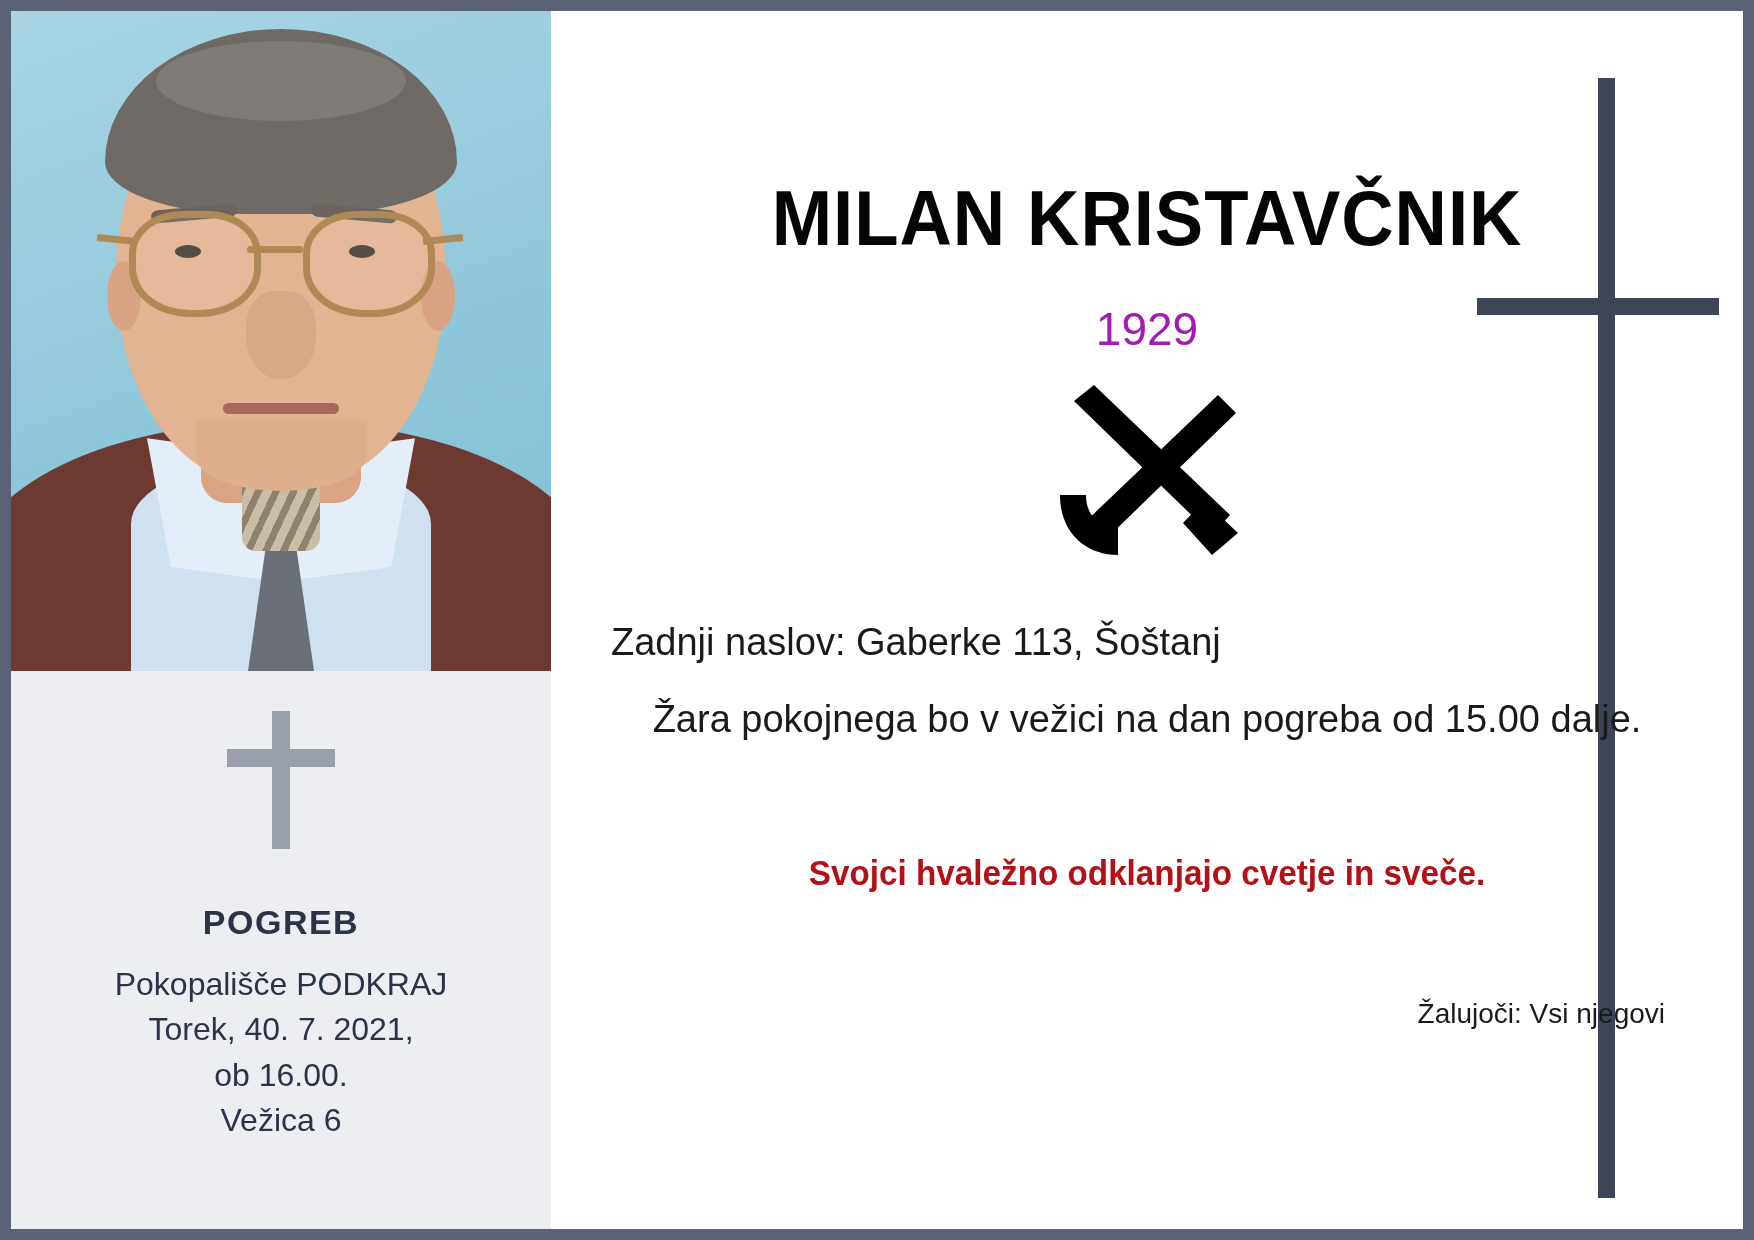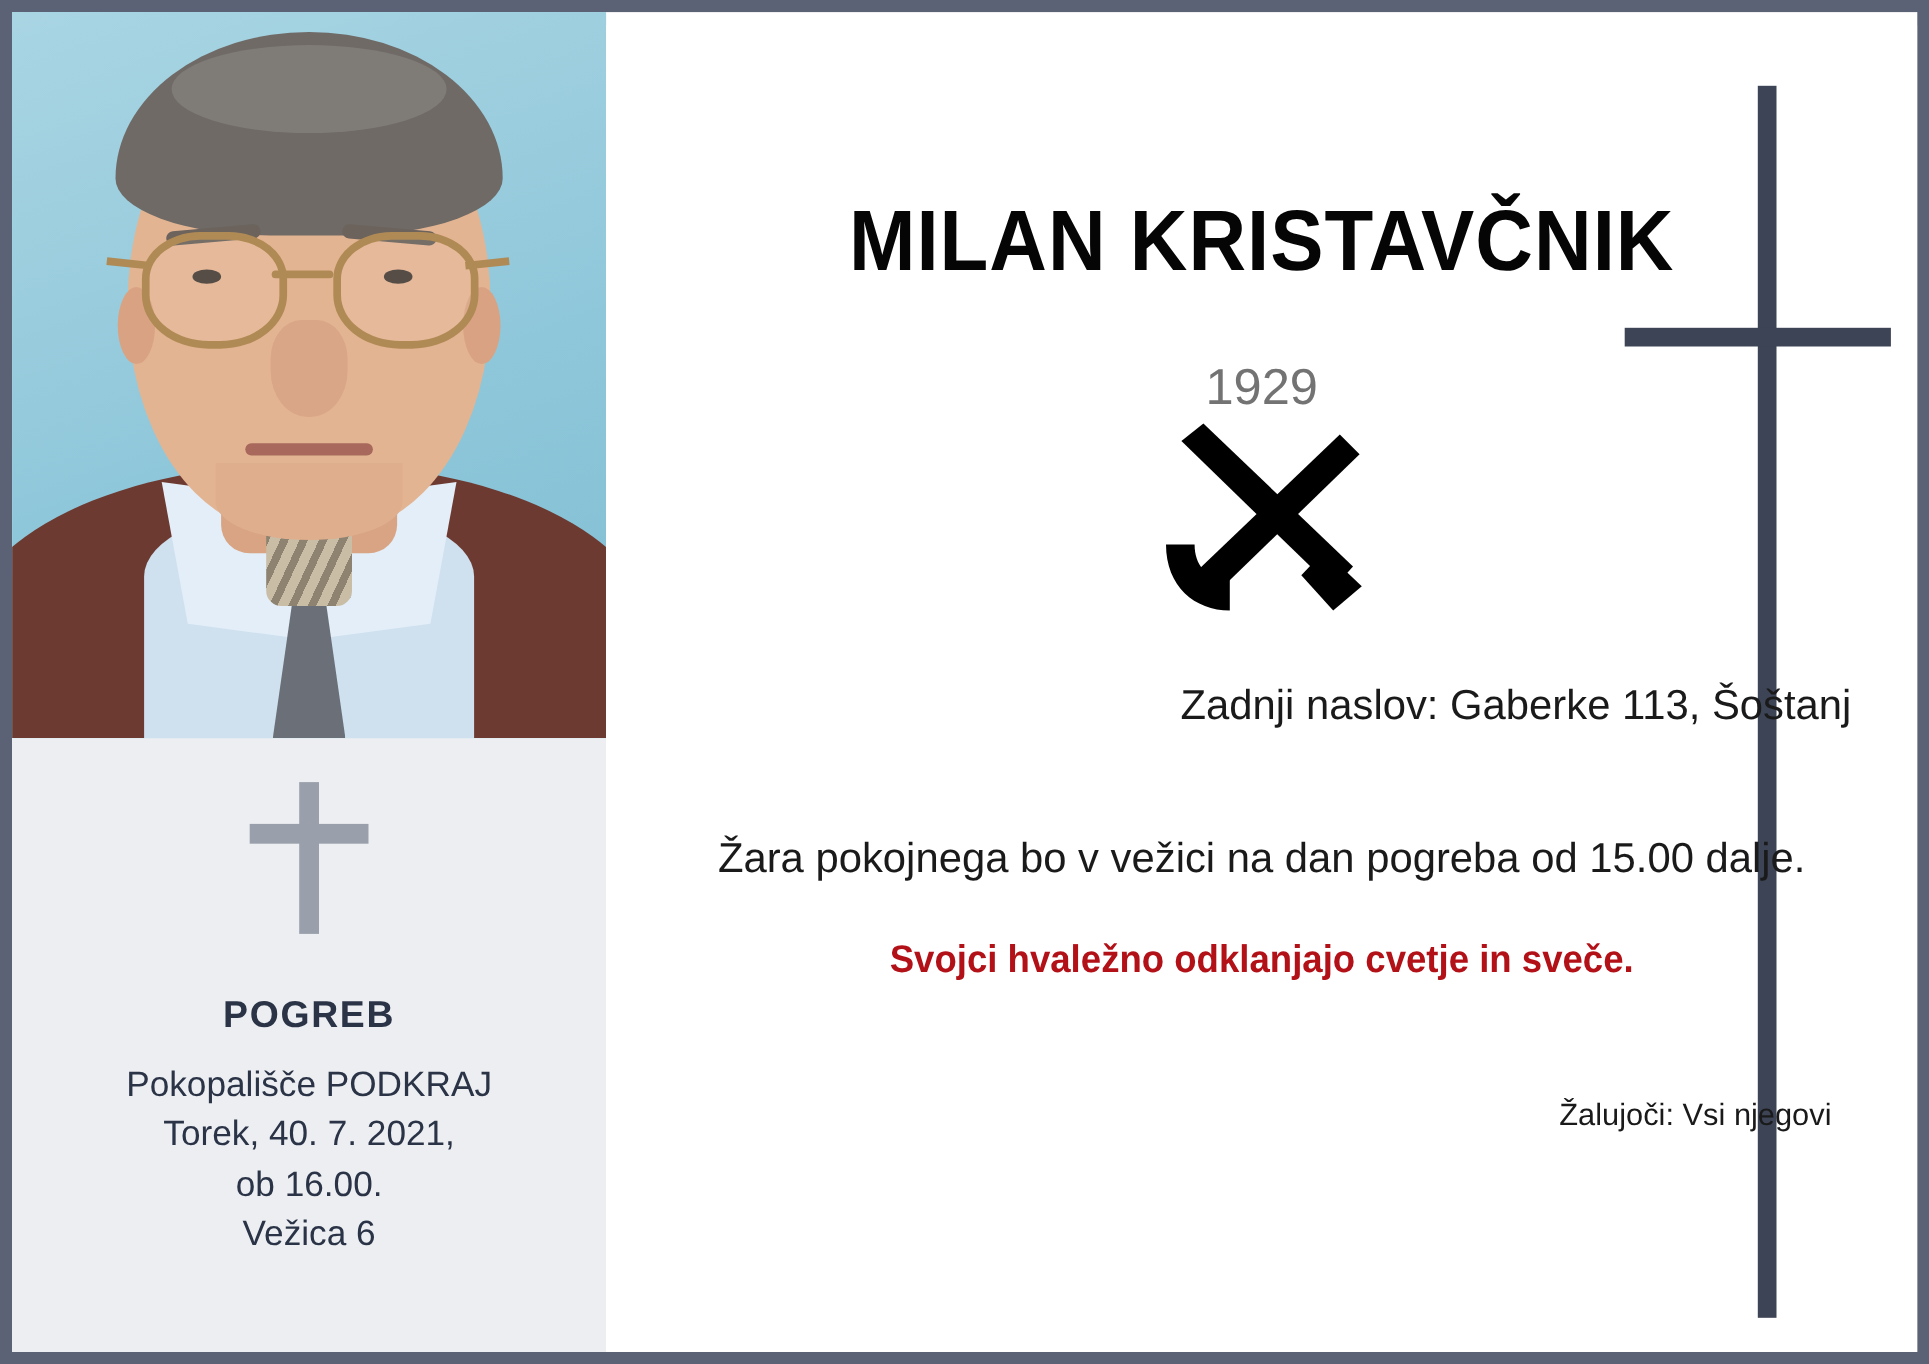--- a/index.html
+++ b/index.html
@@ -226,46 +226,46 @@
     text-align: center;
     font-size: 78px;
     font-weight: bold;
     letter-spacing: 1px;
     color: #050505;
     font-stretch: condensed;
     transform: scaleX(.93);
   }
   .birth-year {
     position: absolute;
-    top: 301px;
+    top: 279px;
     left: 0; right: 0;
     text-align: center;
     font-size: 46px;
-    color: #737373;
+    color: #a21caf;
     font-weight: 300;
   }
   .miner-symbol {
     position: absolute;
     top: 360px;
     left: 0; right: 0;
     display: flex;
     justify-content: center;
   }
   .last-address {
     position: absolute;
     top: 598px;
     left: 60px; right: 60px;
-    text-align: right;
+    text-align: left;
     font-size: 38px;
     color: #1a1a1a;
     font-weight: 300;
   }
   .urn-note {
     position: absolute;
-    top: 732px;
+    top: 670px;
     left: 40px; right: 40px;
     text-align: center;
     font-size: 38px;
     line-height: 1.42;
     color: #1a1a1a;
     font-weight: 300;
   }
   .flowers-note {
     position: absolute;
     top: 830px;

